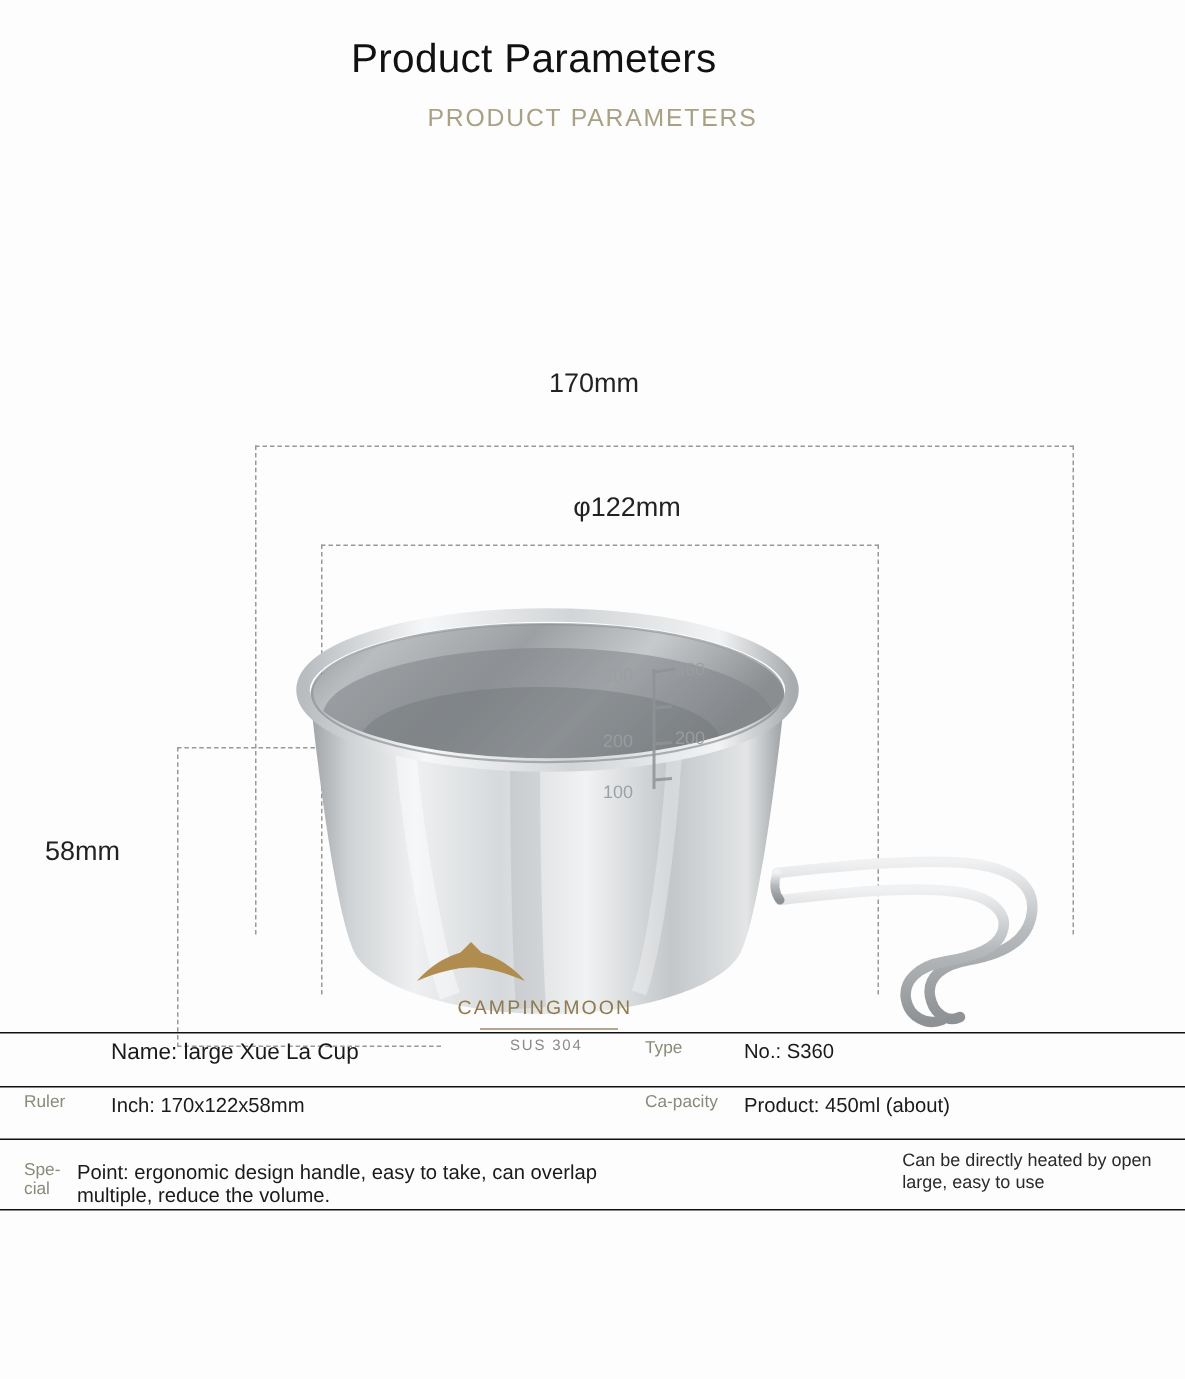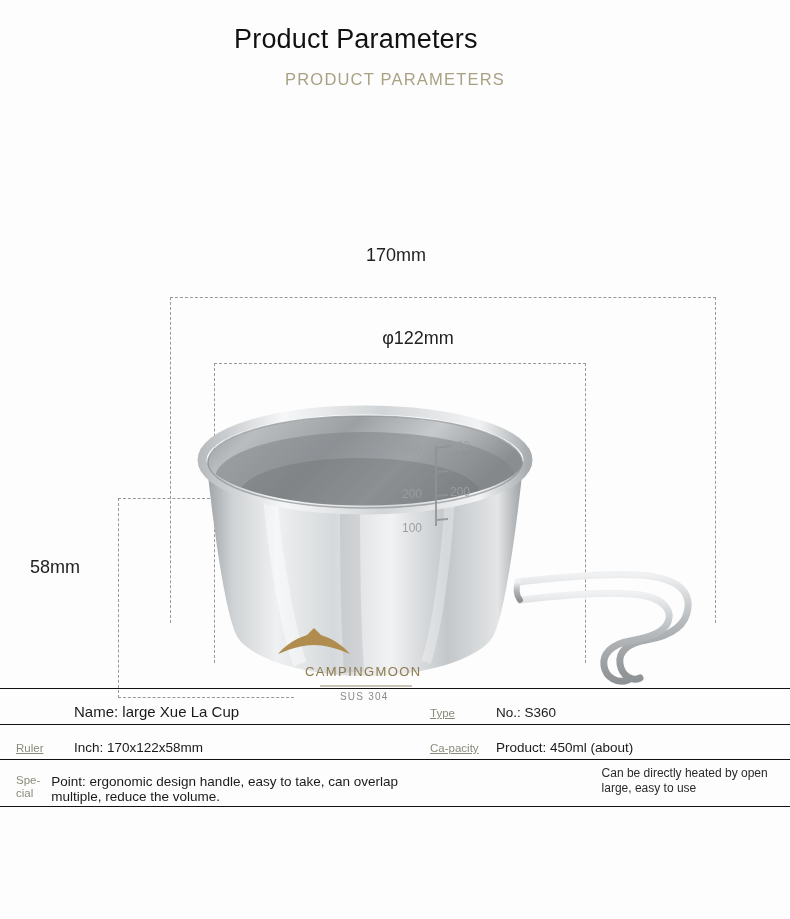--- a/index.html
+++ b/index.html
@@ -102,36 +102,35 @@
   .spec-table {
     position: absolute;
     left: 0;
     top: 688px;
     width: 790px;
     border-top: 1px solid #111;
     border-bottom: 1px solid #111;
   }
   .spec-row {
     display: flex;
-    align-items: flex-end;
+    align-items: flex-start;
     border-bottom: 1px solid #111;
     min-height: 35px;
   }
   .spec-row:last-child { border-bottom: none; }
   .cell {
     display: flex;
     align-items: center;
     padding: 4px 8px;
   }
   .label-cell {
     color: #8a8a7a;
     font-size: 11.5px;
     justify-content: flex-start;
     line-height: 13px;
-    text-decoration: underline;
   }
   .val-cell {
     font-size: 13.5px;
     color: #1a1a1a;
   }
   .big-val {
     font-size: 15px;
   }
   .r1 { min-height: 36px; }
   .w-lab-a { width: 66px; padding-left: 16px; }

